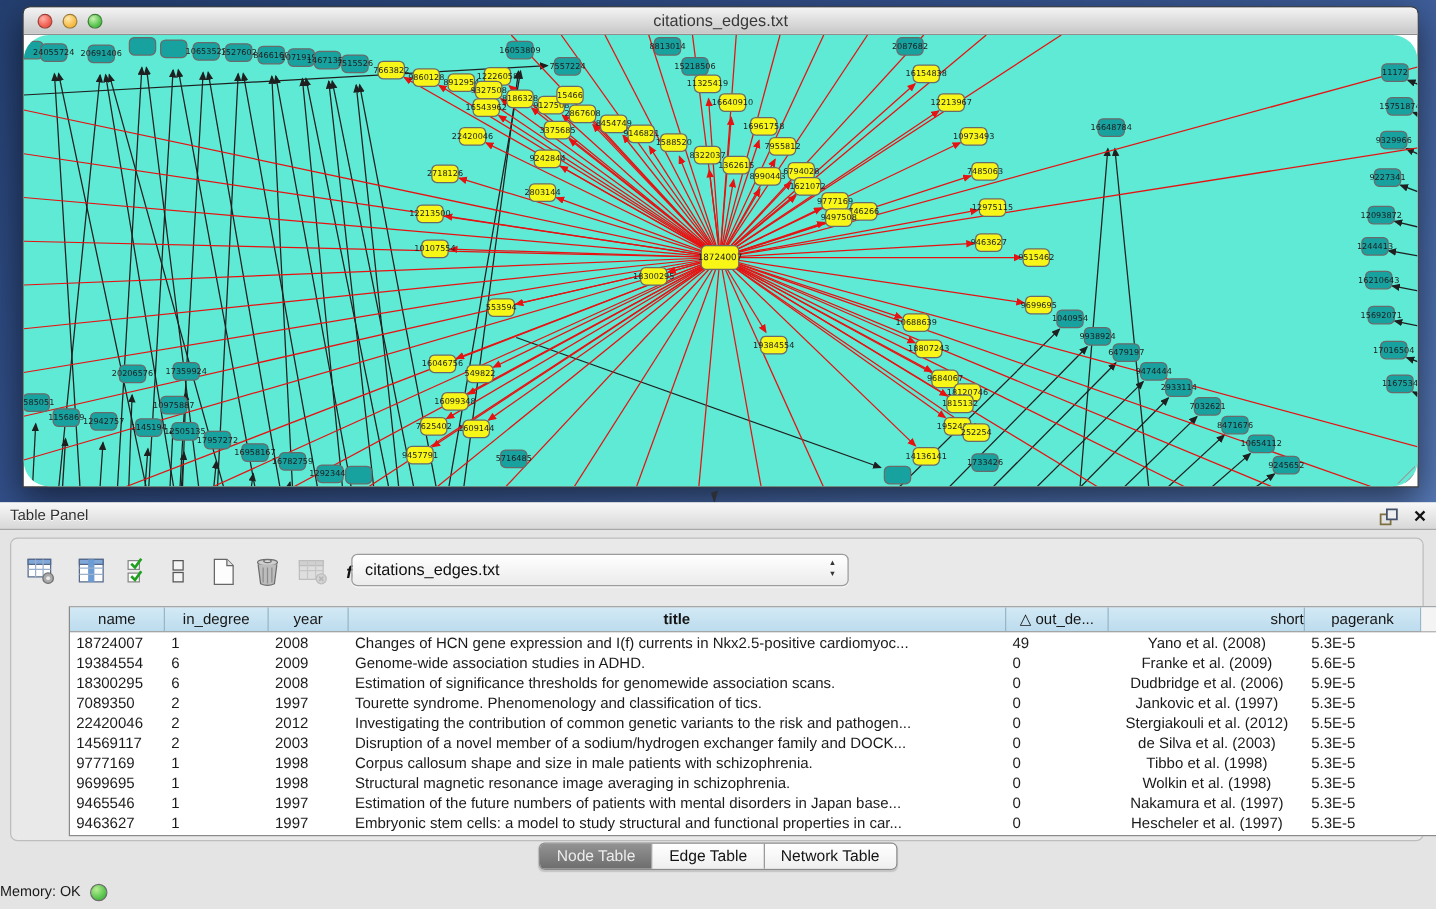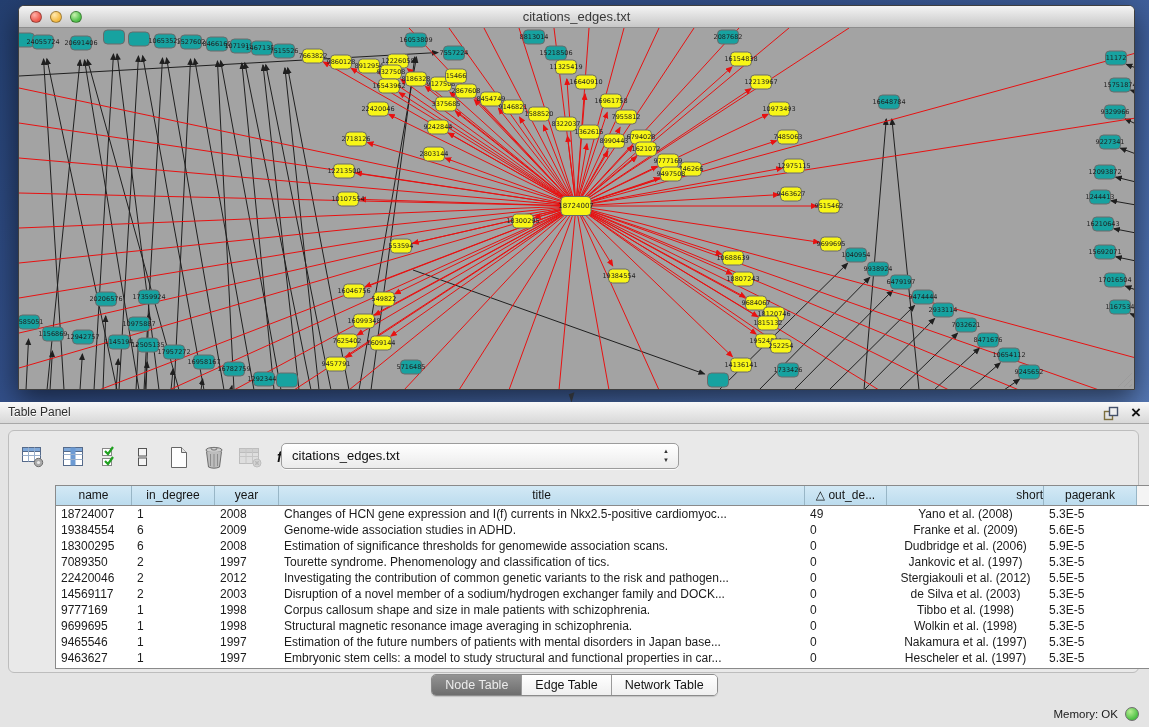--- a/index.html
+++ b/index.html
@@ -13,21 +13,21 @@
                 border:1px solid #3f3f3f; border-radius:6px 6px 0 0;
                 box-shadow:0 10px 28px rgba(0,0,0,.55); background:#fff; }
   .titlebar { height:22px; background:linear-gradient(#f4f4f4,#c7c7c7);
               border-bottom:1px solid #8d8d8d; border-radius:5px 5px 0 0; position:relative; }
   .traffic { position:absolute; top:5px; left:11px; display:flex; gap:8px; }
   .light { width:12px; height:12px; border-radius:50%; border:1px solid rgba(0,0,0,.35); }
   .light.red { background:radial-gradient(circle at 35% 30%,#ffb0a8,#ef5b4e 65%); }
   .light.yel { background:radial-gradient(circle at 35% 30%,#ffe9b0,#f5bb44 65%); }
   .light.grn { background:radial-gradient(circle at 35% 30%,#c9f3b0,#52c14b 65%); }
   .wtitle { text-align:center; line-height:21px; font-size:13px; color:#383838; }
-  .canvas { position:relative; width:1115px; height:361px; background:#a3a3a3; overflow:hidden; }
+  .canvas { position:relative; width:1115px; height:361px; background:#5eead4; overflow:hidden;border-radius:20px; }
   .canvas svg { position:absolute; left:0; top:0; }
   .grip { position:absolute; right:2px; bottom:2px; width:15px; height:15px;
           background:repeating-linear-gradient(135deg,transparent 0 3px,#9a9a9a 3px 4px);
           clip-path:polygon(100% 0,100% 100%,0 100%); opacity:.8; }
   .cursor-mark { position:absolute; left:570px; top:393px; width:0; height:0;
                  border-top:9px solid #2c2c2c; border-right:6px solid transparent;
                  transform:rotate(-18deg); opacity:.85; }
 
   
   .table-panel { position:absolute; left:0; top:402px; width:1149px; height:325px; background:#e4e4e4; }
@@ -65,21 +65,21 @@
 
   .tabbar { position:absolute; left:0; width:100%; top:272px; display:flex; justify-content:center; }
   .seg { display:flex; border:1px solid #8b8b8b; border-radius:5px; overflow:hidden;
          box-shadow:0 1px 1px rgba(0,0,0,.15); }
   .seg-item { padding:3px 13px; font-size:12.5px; color:#141414; background:linear-gradient(#ffffff,#efefef);
               border-right:1px solid #9a9a9a; }
   .seg-item:last-child { border-right:none; }
   .seg-item.active { background:linear-gradient(#939393,#6d6d6d); color:#ececec; }
 
   .statusbar { position:absolute; left:0; bottom:0; width:100%; height:26px;
-               display:flex; align-items:center; justify-content:flex-end; padding-right:10px; gap:7px; }
+               display:flex; align-items:center; justify-content:flex-start; padding-right:10px; gap:7px; }
   .mem-label { font-size:11.5px; color:#1a1a1a; }
   .led { width:14px; height:14px; border-radius:50%;
          background:radial-gradient(circle at 35% 30%,#b6ee92,#4cbf44 70%); border:1px solid #6d6d6d; }
 </style>
 </head>
 <body>
 
 <div class="desktop">
   <div class="net-window">
     <div class="titlebar">
@@ -553,21 +553,21 @@
         <span>▲</span>
           <span>▼</span>
       </span>
     </div>
 
     <div class="dtable">
       <div class="thead" id="thead">
           <div class="th" style="width: 76px;">name</div>
           <div class="th" style="width: 83px;">in_degree</div>
           <div class="th" style="width: 64px;">year</div>
-          <div class="th" style="width: 526px;">title</div>
+          <div class="th" style="width: 526px; font-weight: bold;">title</div>
           <div class="th" style="width: 82px;">△ out_de...</div>
           <div class="th" style="width: 157px; text-align: right;">short</div>
           <div class="th" style="width: 93px;">pagerank</div>
           <div class="th th-filler"></div>
         </div>
       <div id="tbody">
           <div class="tr">
             <div class="td c0" style="width: 76px;">18724007</div>
             <div class="td c1" style="width: 83px;">1</div>
             <div class="td c2" style="width: 64px;">2008</div>

